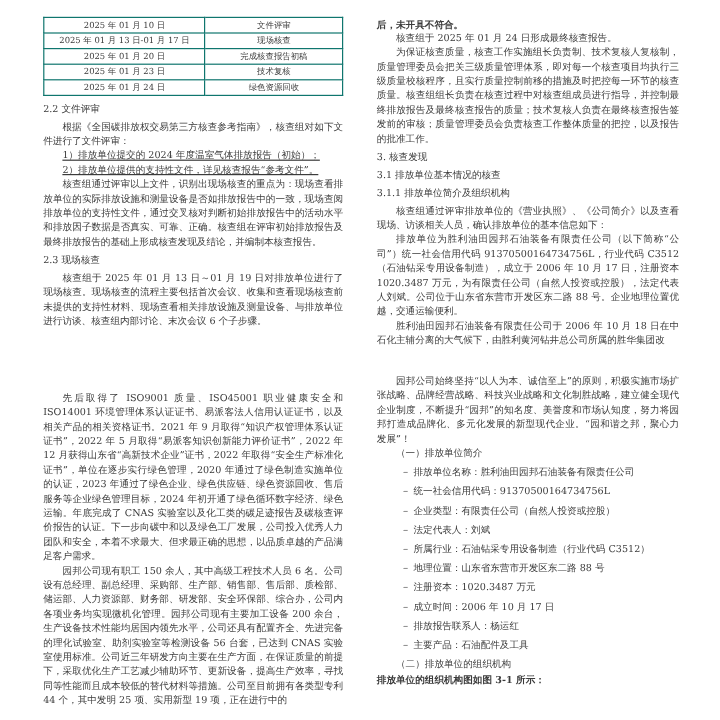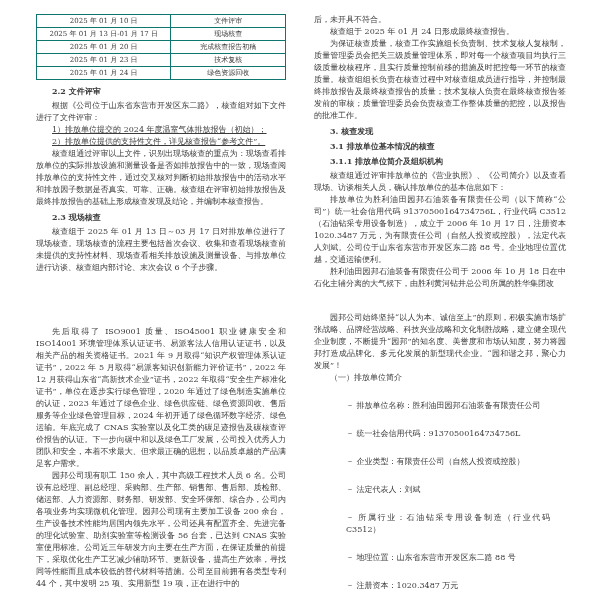--- a/index.html
+++ b/index.html
@@ -12,27 +12,27 @@
   .col{position:absolute;top:14px;text-align:justify;font-size:8px;line-height:12px;}
   .col-left{left:36px;width:250px;}
   .col-right{left:314px;width:252px;}
   table.schedule{width:100%;border-collapse:collapse;margin:0 0 5px 0;table-layout:fixed;}
   table.schedule td{
     border:1px solid #0f766e;height:12px;padding:0 2px;
     text-align:center;font-size:7px;line-height:12px;
     white-space:nowrap;overflow:hidden;
   }
   td.c-date{width:52%;}
-  .hd{font-weight:bold;font-size:8px;margin:3px 16px;text-indent:0;}
+  .hd{font-weight:normal;font-size:8px;margin:3px 0;text-indent:0;}
   p{margin:0;text-indent:2em;}
-  p.noindent{text-indent:0;}
+  p.noindent{text-indent:0;font-weight:bold;}
   p.listnum{text-indent:2em;text-decoration:underline;}
   .gap-lg{height:52px;}
   .gap-sm{height:22px;}
-  .bullet{margin:16px;padding-left:2em;text-indent:0;}
+  .bullet{margin:4px;padding-left:2em;text-indent:0;}
   .sec-title{text-indent:2em;margin:0;}
 </style>
 </head>
 <body>
 
 <div class="page">
 
   <div class="col col-left">
 
     <table class="schedule">
@@ -54,27 +54,27 @@
           <td>技术复核</td>
         </tr>
         <tr>
           <td class="c-date">2025 年 01 月 24 日</td>
           <td>绿色资源回收</td>
         </tr>
       </tbody>
     </table>
 
     <div class="hd">2.2 文件评审</div>
-    <p>根据《公司位于山东省东营市开发区东二路》，核查组对如下文件进行了文件评审：</p>
+    <p>根据《全国碳排放权交易第三方核查参考指南》，核查组对如下文件进行了文件评审：</p>
     <p class="listnum">1）排放单位提交的 2024 年度温室气体排放报告（初始）；</p>
     <p class="listnum">2）排放单位提供的支持性文件，详见核查报告“参考文件”。</p>
     <p>核查组通过评审以上文件，识别出现场核查的重点为：现场查看排放单位的实际排放设施和测量设备是否如排放报告中的一致，现场查阅排放单位的支持性文件，通过交叉核对判断初始排放报告中的活动水平和排放因子数据是否真实、可靠、正确。核查组在评审初始排放报告及最终排放报告的基础上形成核查发现及结论，并编制本核查报告。</p>
 
     <div class="hd">2.3 现场核查</div>
-    <p>核查组于 2025 年 01 月 13 日～03 月 17 日对排放单位进行了现场核查。现场核查的流程主要包括首次会议、收集和查看现场核查前未提供的支持性材料、现场查看相关排放设施及测量设备、与排放单位进行访谈、核查组内部讨论、末次会议 6 个子步骤。</p>
+    <p>核查组于 2025 年 01 月 13 日～01 月 19 日对排放单位进行了现场核查。现场核查的流程主要包括首次会议、收集和查看现场核查前未提供的支持性材料、现场查看相关排放设施及测量设备、与排放单位进行访谈、核查组内部讨论、末次会议 6 个子步骤。</p>
 
     <div class="gap-lg"></div>
 
     <p>先后取得了 ISO9001 质量、ISO45001 职业健康安全和 ISO14001 环境管理体系认证证书、易派客法人信用认证证书，以及相关产品的相关资格证书。2021 年 9 月取得“知识产权管理体系认证证书”，2022 年 5 月取得“易派客知识创新能力评价证书”，2022 年 12 月获得山东省“高新技术企业”证书，2022 年取得“安全生产标准化证书”，单位在逐步实行绿色管理，2020 年通过了绿色制造实施单位的认证，2023 年通过了绿色企业、绿色供应链、绿色资源回收、售后服务等企业绿色管理目标，2024 年初开通了绿色循环数字经济、绿色运输。年底完成了 CNAS 实验室以及化工类的碳足迹报告及碳核查评价报告的认证。下一步向碳中和以及绿色工厂发展，公司投入优秀人力团队和安全，本着不求最大、但求最正确的思想，以品质卓越的产品满足客户需求。</p>
     <p>园邦公司现有职工 150 余人，其中高级工程技术人员 6 名。公司设有总经理、副总经理、采购部、生产部、销售部、售后部、质检部、储运部、人力资源部、财务部、研发部、安全环保部、综合办，公司内各项业务均实现微机化管理。园邦公司现有主要加工设备 200 余台，生产设备技术性能均居国内领先水平，公司还具有配置齐全、先进完备的理化试验室、助剂实验室等检测设备 56 台套，已达到 CNAS 实验室使用标准。公司近三年研发方向主要在生产方面，在保证质量的前提下，采取优化生产工艺减少辅助环节、更新设备，提高生产效率，寻找同等性能而且成本较低的替代材料等措施。公司至目前拥有各类型专利 44 个，其中发明 25 项、实用新型 19 项，正在进行中的</p>
   </div>
 
   <div class="col col-right">
     <p class="noindent">后，未开具不符合。</p>
     <p>核查组于 2025 年 01 月 24 日形成最终核查报告。</p>

